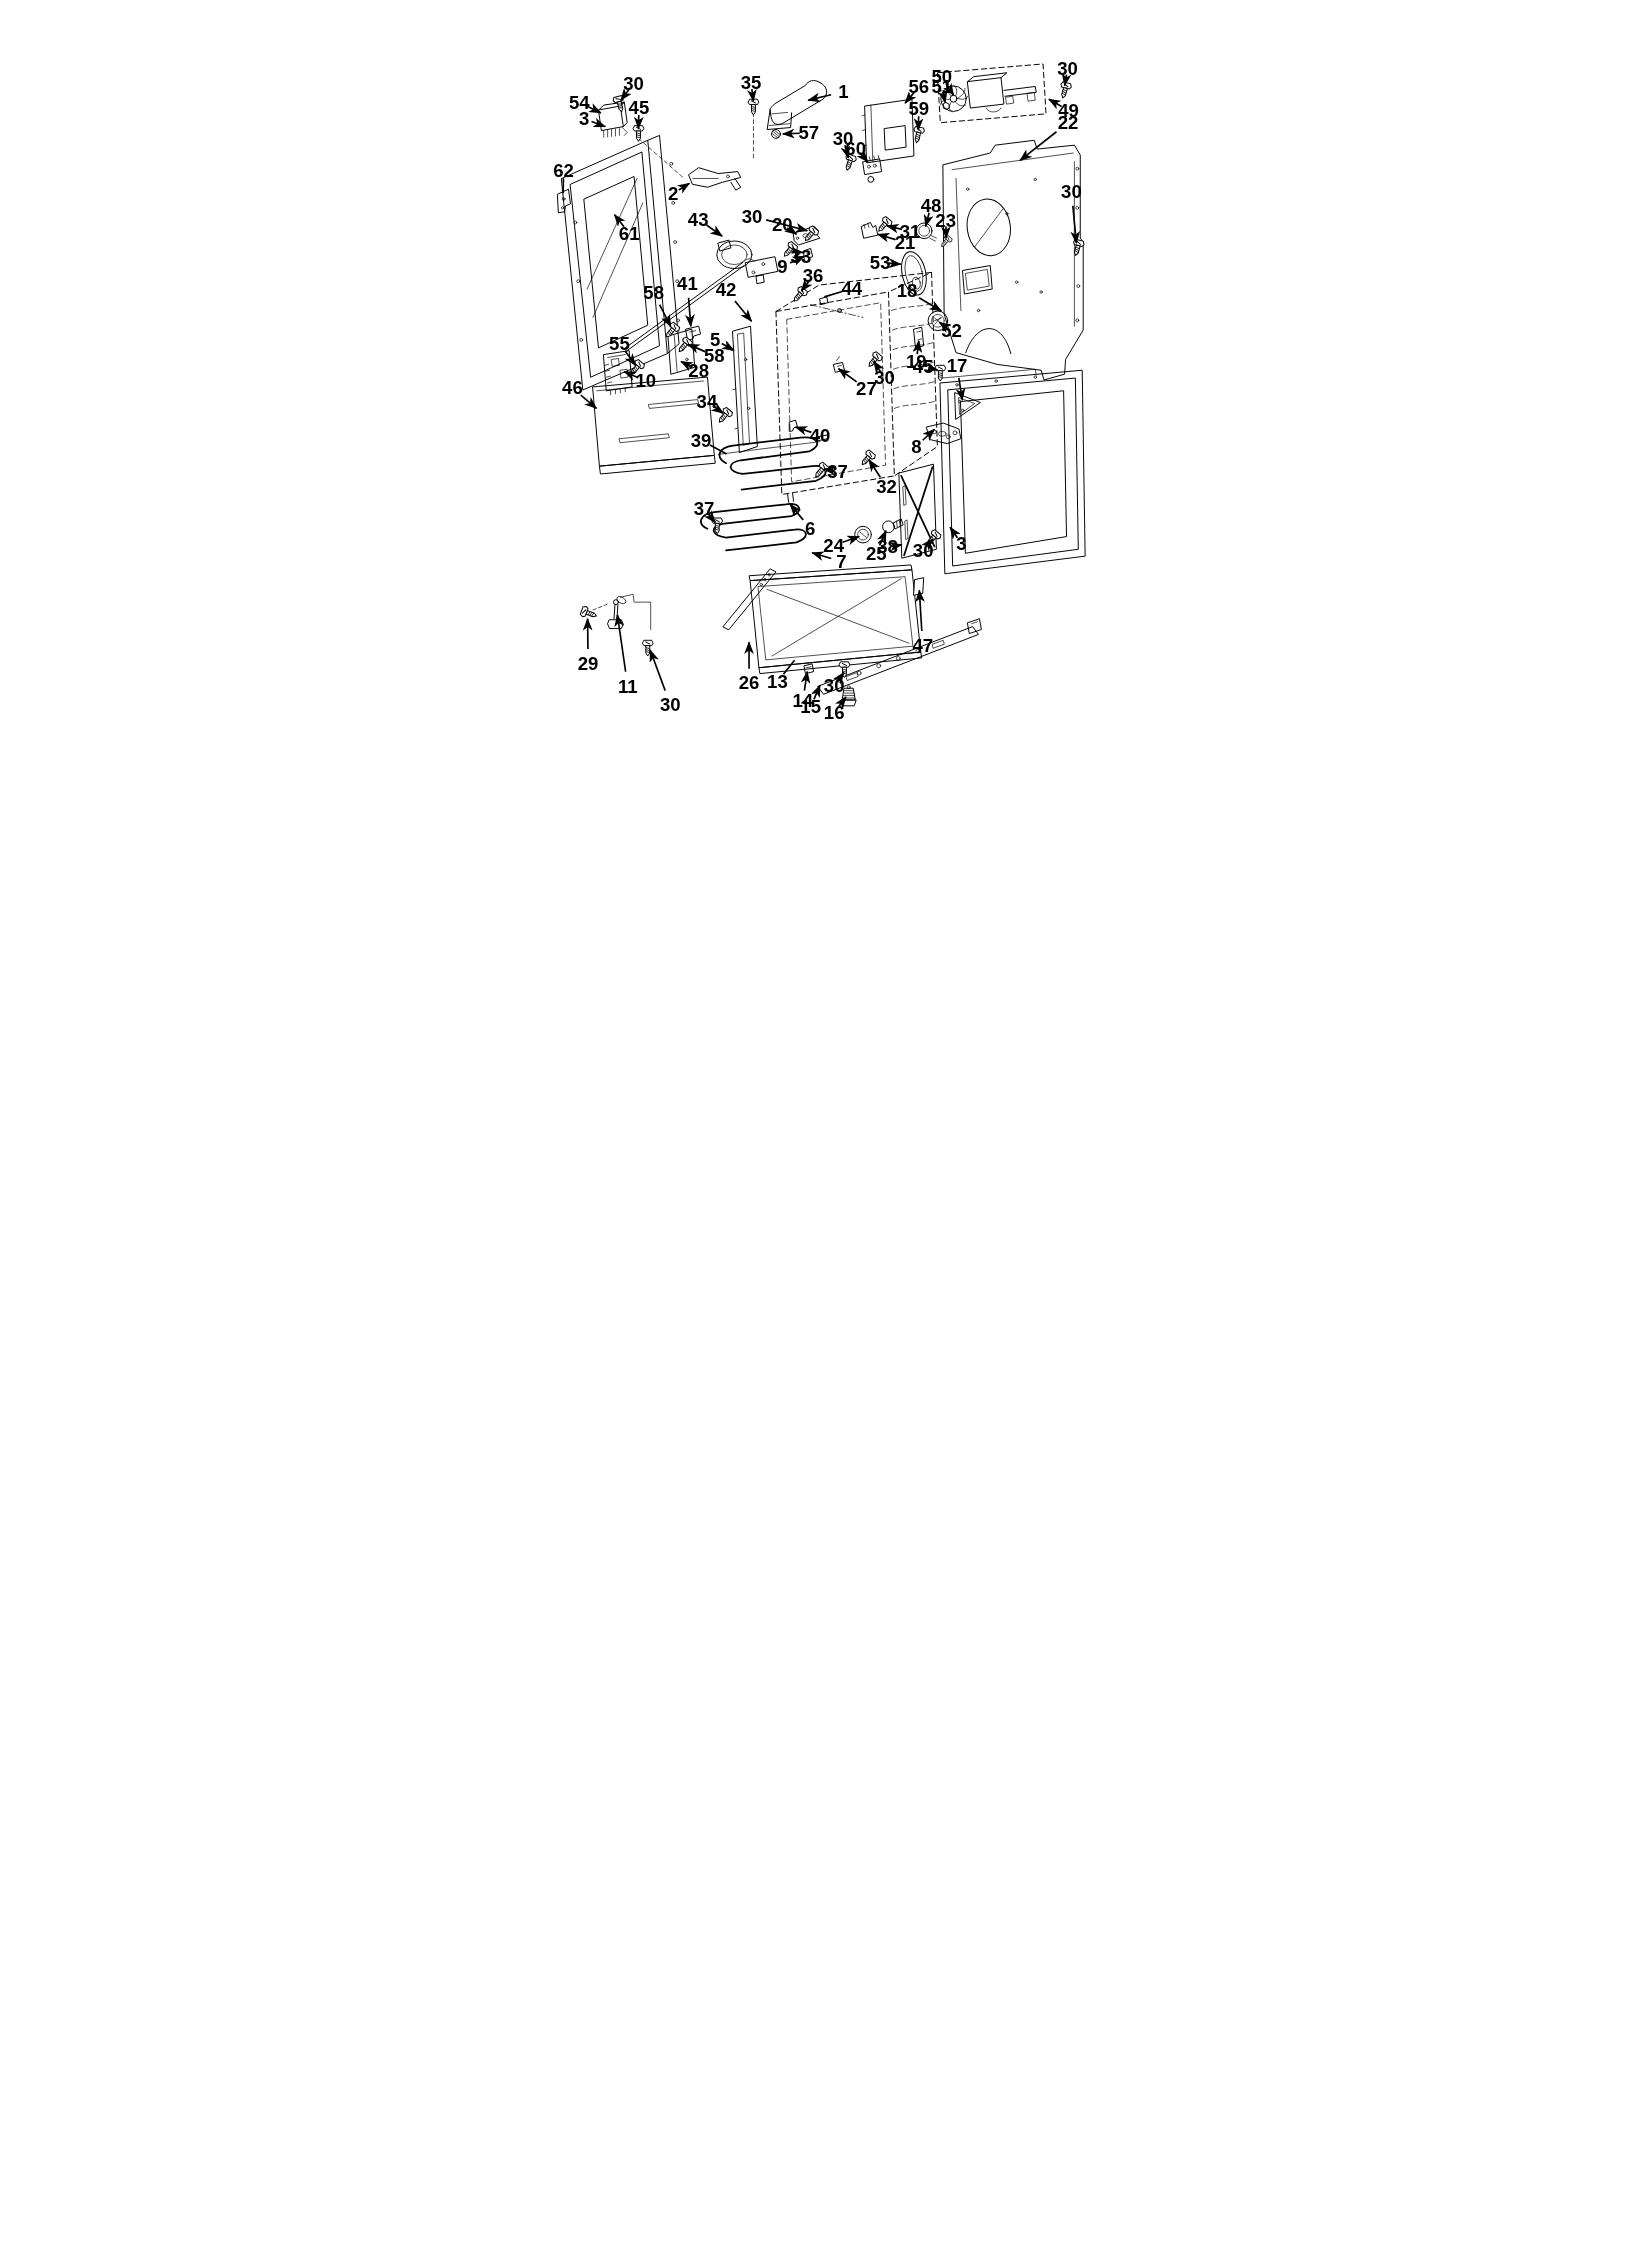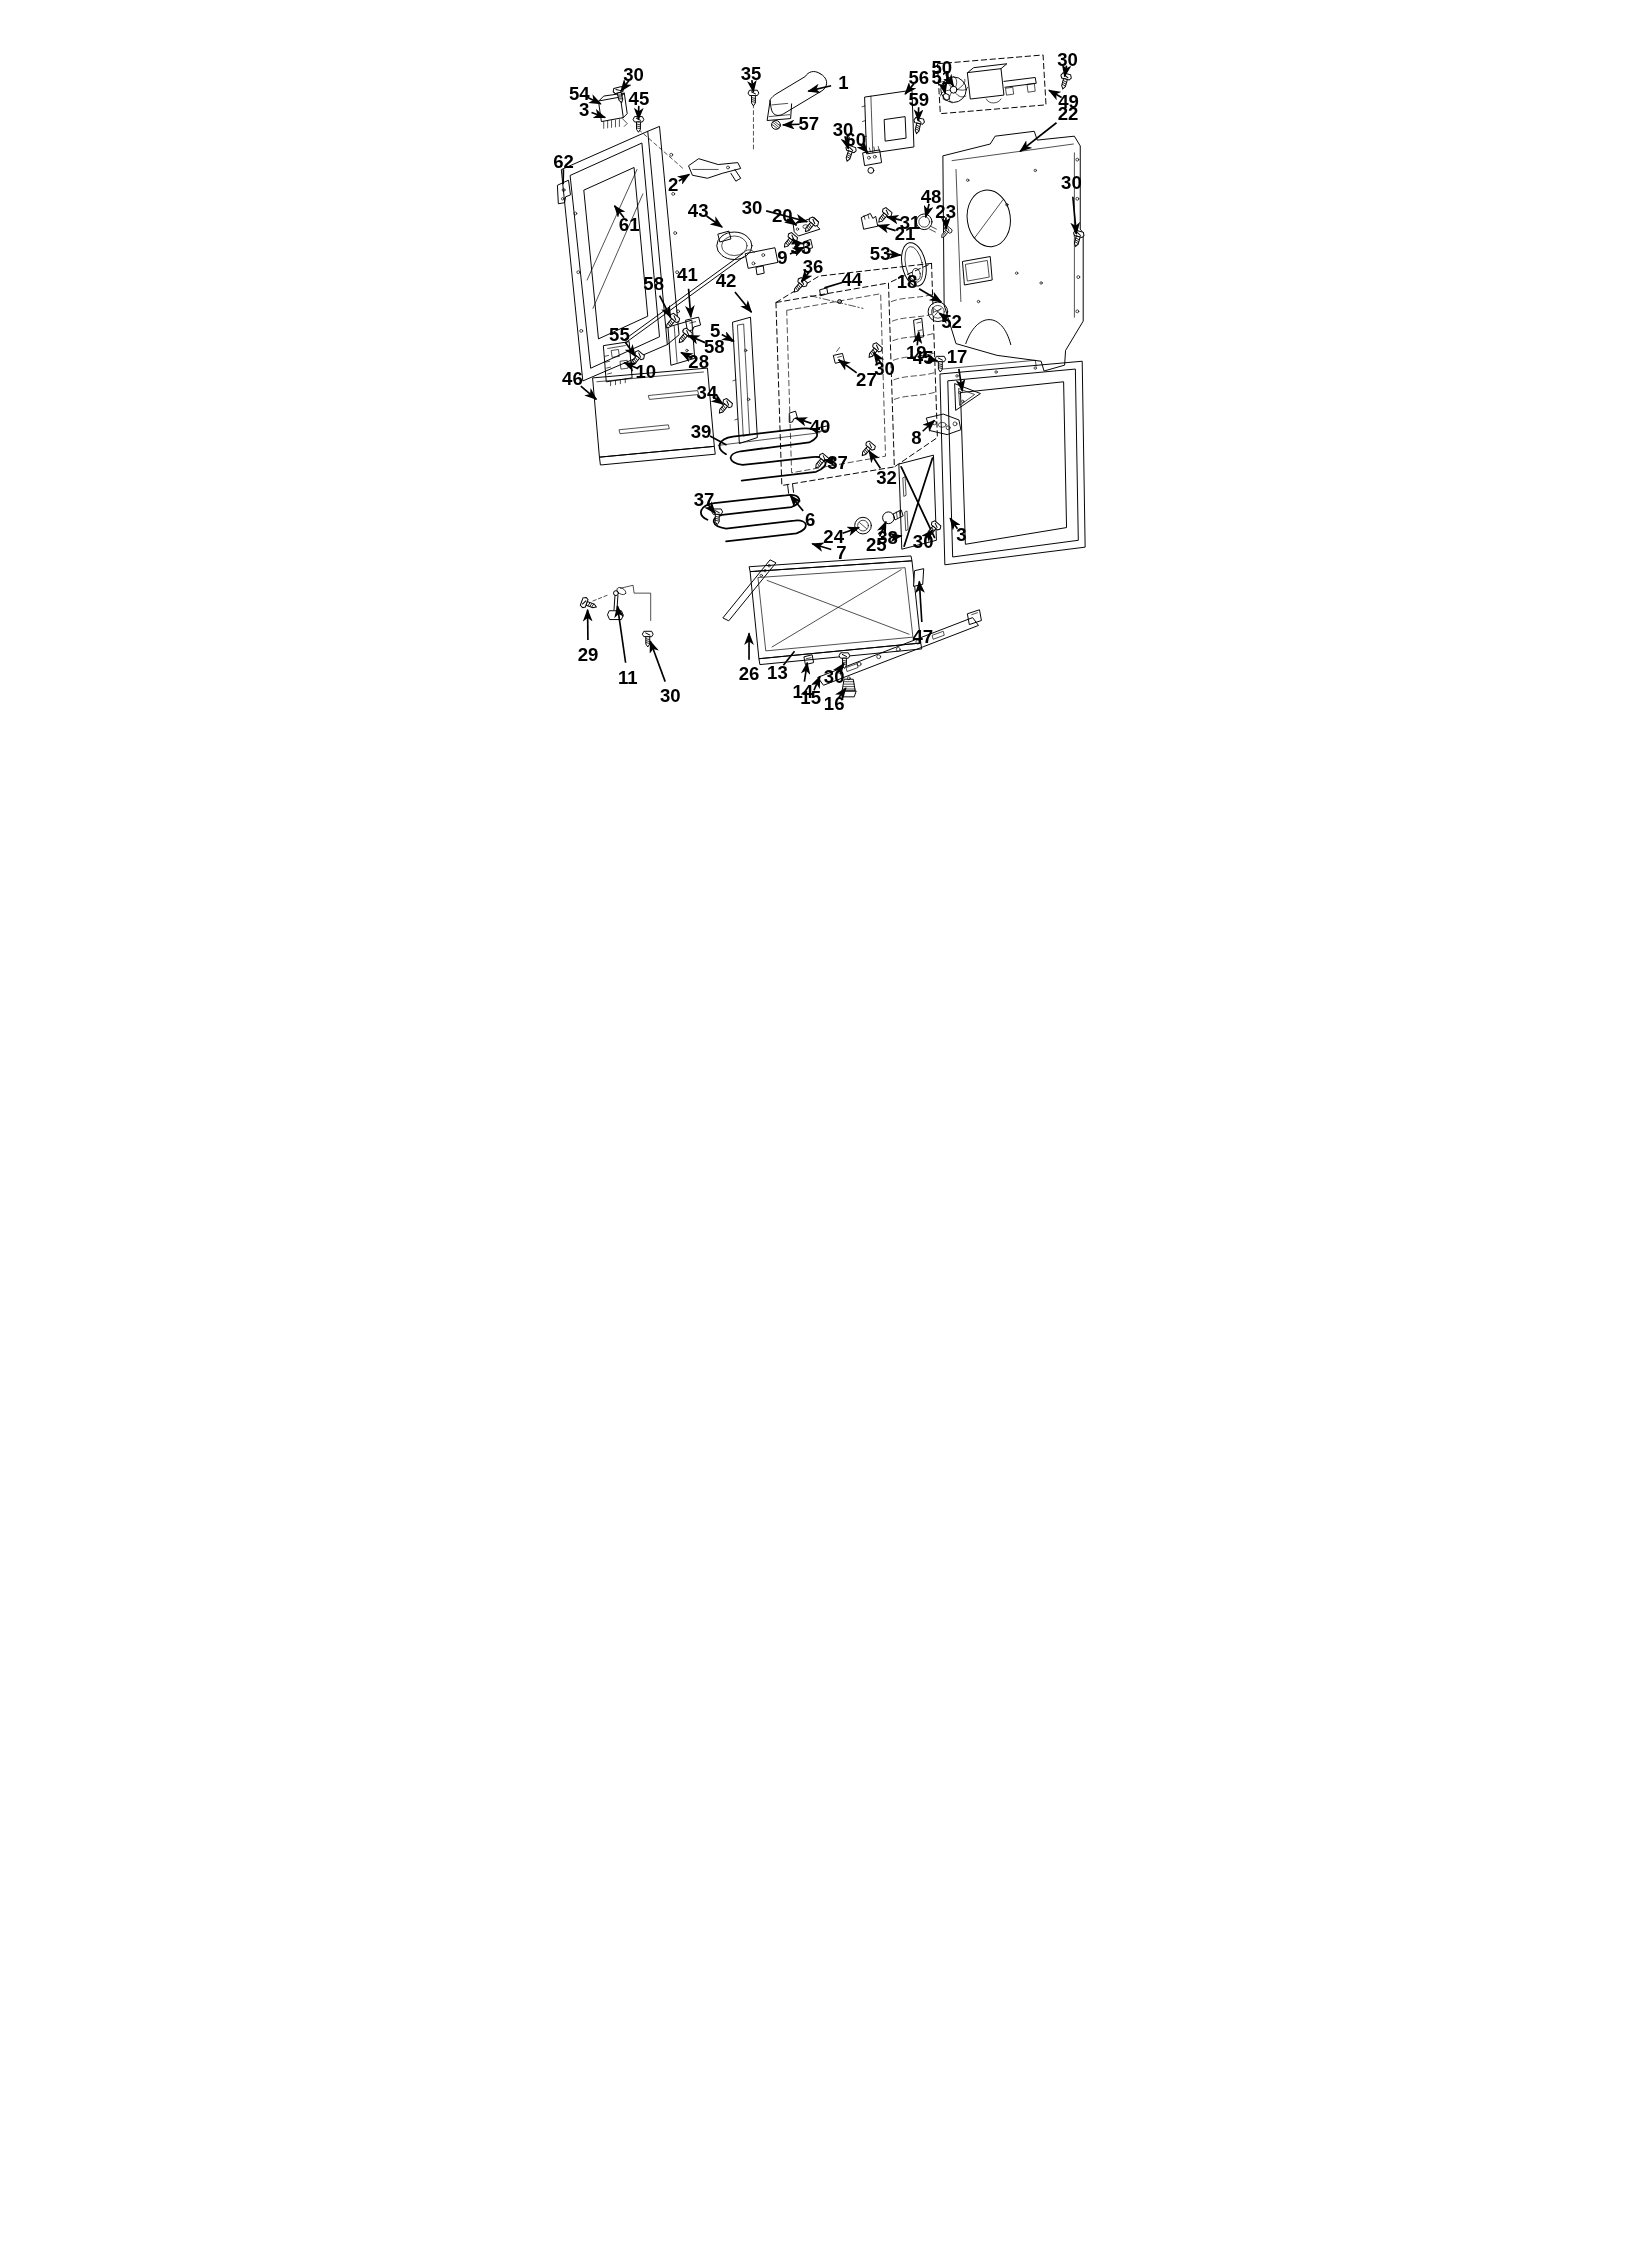--- a/index.html
+++ b/index.html
@@ -1,16 +1,16 @@
 <!DOCTYPE html>
 <html style="font-size:7.8px"><head>
 <meta charset="utf-8">
 <style>
   html,body{margin:0;padding:0;background:#ffffff;}
-  .page{width:100%;max-width:546px;margin:8px auto;background:#fff;}
+  .page{width:100%;max-width:546px;margin:17px auto;background:#fff;}
   svg{display:block;width:100%;height:auto;}
   .art{stroke:#000;fill:none;stroke-width:2;stroke-linecap:round;stroke-linejoin:round;}
   .art.thin{stroke-width:1.4;}
   .art.thick{stroke-width:3.6;}
   .dashed{stroke-dasharray:11 7;}
   .dashdot{stroke-dasharray:14 5 3 5;}
   .white{fill:#fff;}
   .callout-text{font-family:"Liberation Sans","DejaVu Sans",sans-serif;font-weight:bold;font-size:38px;fill:#000;}
   .leader{stroke:#000;stroke-width:3.4;fill:none;}
 </style>

